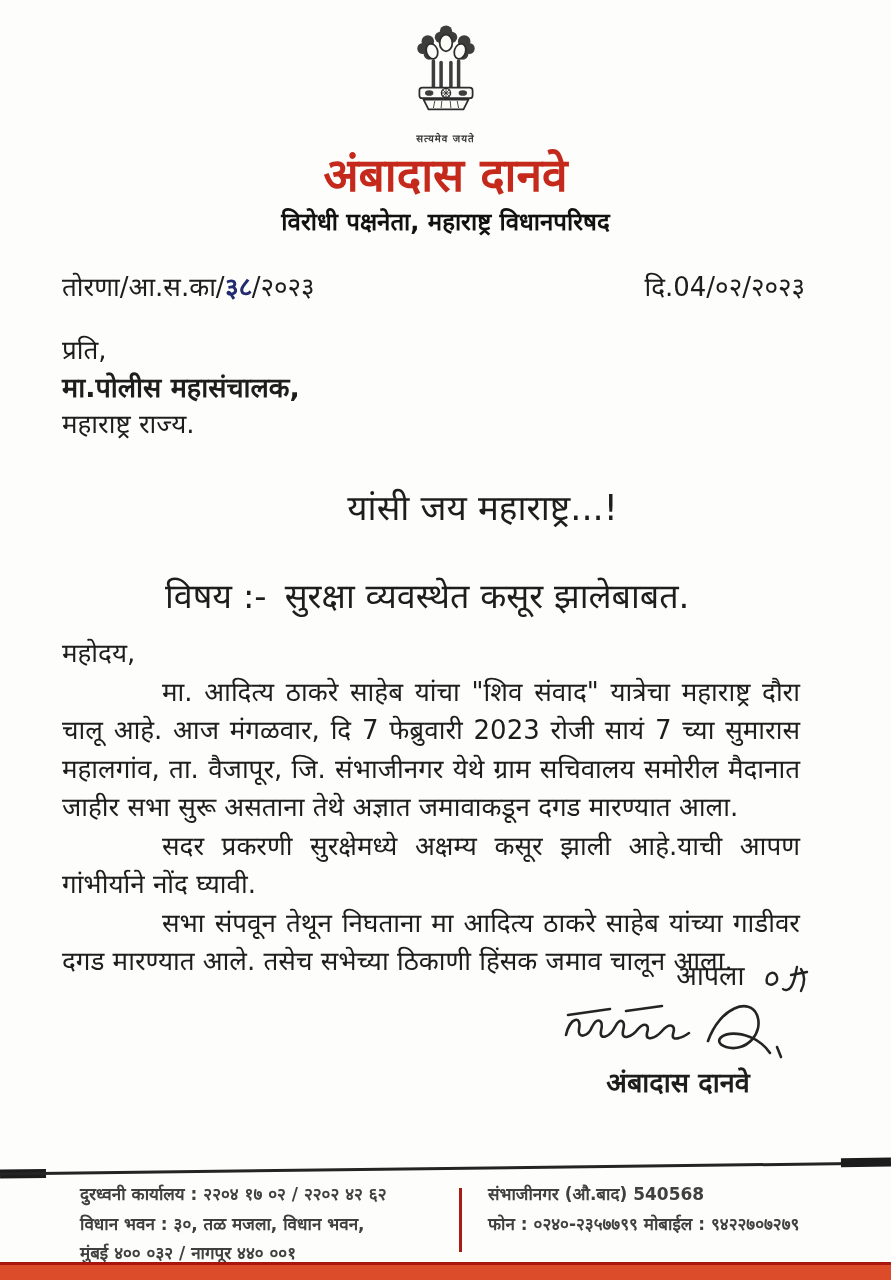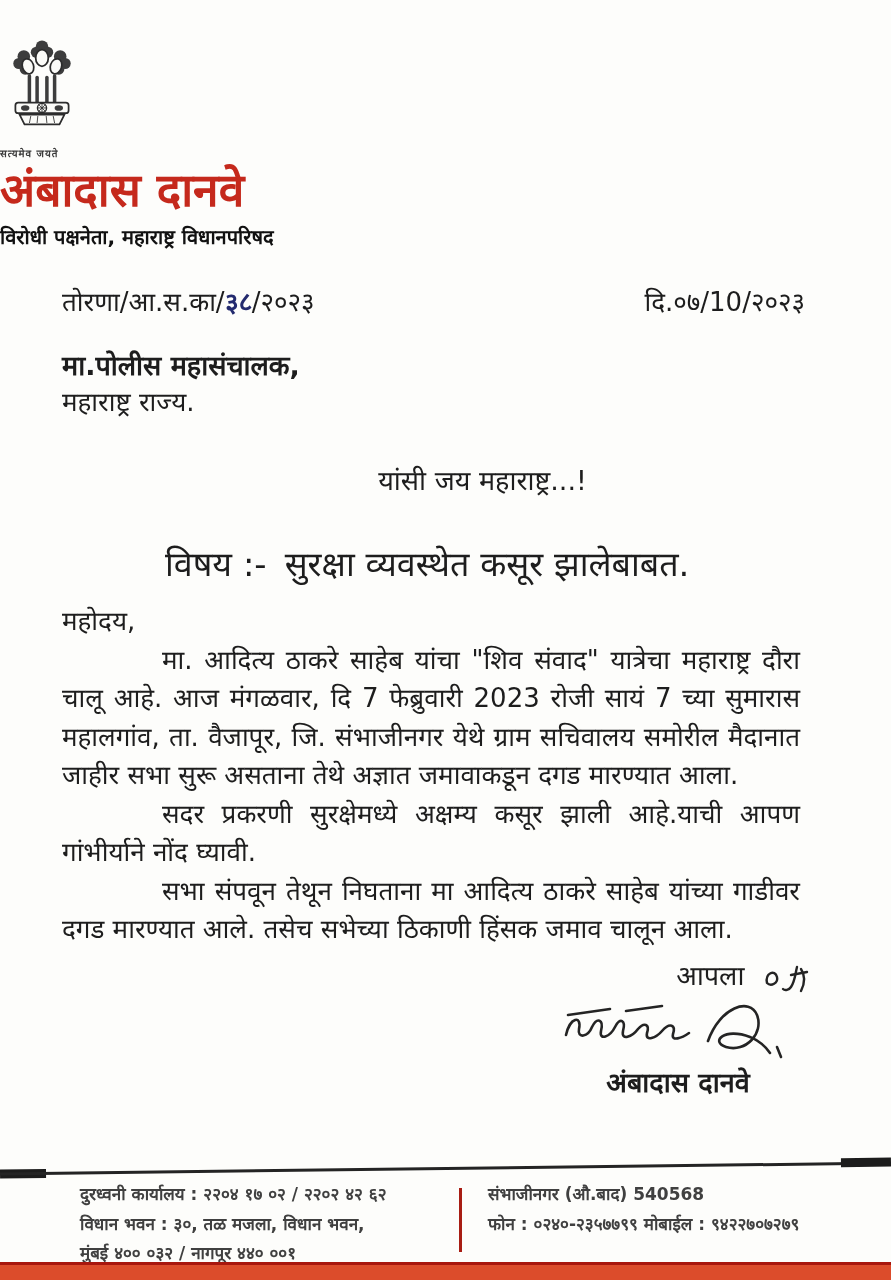--- a/index.html
+++ b/index.html
@@ -2,37 +2,37 @@
 <html><head>
 <meta charset="utf-8">
 <style>
   html,body { margin:0; padding:0; background:#e8e8e8; }
   .page {
     position:relative; width:891px; height:1280px; margin:0 auto;
     background:#fdfdfb; overflow:hidden;
     font-family:"DejaVu Sans", sans-serif; color:#1d1d1d;
   }
   
-  .header { padding-top:29px; }
+  .header { text-align:center; padding-top:14px; }
   .emblem { display:inline-block; line-height:0; }
   .emblem svg { width:84px; height:118px; }
   .emblem-caption { font-size:10px; font-weight:bold; color:#3a3a3a; letter-spacing:1px; line-height:14px; }
   .title { margin-top:2px; font-size:46px; font-weight:bold; color:#c5291c; line-height:54px; }
-  .subtitle { margin-top:4px; font-size:20px; font-weight:bold; color:#111; line-height:32px; }
+  .subtitle { margin-top:4px; font-size:24px; font-weight:bold; color:#111; line-height:32px; }
   
   .refline { display:flex; justify-content:space-between; margin:30px 86px 0 62px; font-size:26px; }
   .refline .handwritten {
     font-weight:bold; color:#232a6e; display:inline-block; transform:rotate(-3deg);
     font-family:"DejaVu Sans", sans-serif;
   }
   
   .recipient { margin:28px 62px 0 62px; font-size:26px; line-height:37px; }
   .recipient .r-name { font-weight:bold; font-size:27px; }
   
-  .greeting { margin-top:40px; padding-left:74px; text-align:center; font-size:27px; }
+  .greeting { margin-top:40px; padding-left:74px; text-align:center; font-size:35px; }
   .subject { margin:42px 62px 0 165px; font-size:34px; }
   .subject .s-label { margin-right:18px; }
   
   .body-text { margin:16px 91px 0 62px; font-size:26px; line-height:38.5px; text-align:justify; }
   .body-text p { margin:0; text-indent:100px; }
   .body-text p.opening { text-indent:0; }
   
   .sign-block { position:absolute; top:956px; right:78px; width:270px; text-align:center; }
   .closing-row { font-size:27px; text-align:right; padding-left:10px; }
   .closing-row svg { vertical-align:middle; margin-left:8px; }
@@ -100,24 +100,25 @@
         </g>
       </svg>
       <div class="emblem-caption">सत्यमेव जयते</div>
     </div>
     <div class="title">अंबादास दानवे</div>
     <div class="subtitle">विरोधी पक्षनेता, महाराष्ट्र विधानपरिषद</div>
   </div>
 
   <div class="refline">
     <div><span>तोरणा/आ.स.का/</span><span class="handwritten">३८</span><span>/२०२३</span></div>
-    <div>दि.०७/10/२०२३</div>
+    <div>दि.04/०२/२०२३</div>
   </div>
 
   <div class="recipient">
+    <div>प्रति,</div>
     <div class="r-name">मा.पोलीस महासंचालक,</div>
     <div>महाराष्ट्र राज्य.</div>
   </div>
 
   <div class="greeting">यांसी जय महाराष्ट्र...!</div>
 
   <div class="subject">
     <span class="s-label">विषय :-</span><span>सुरक्षा व्यवस्थेत कसूर झालेबाबत.</span>
   </div>
 

